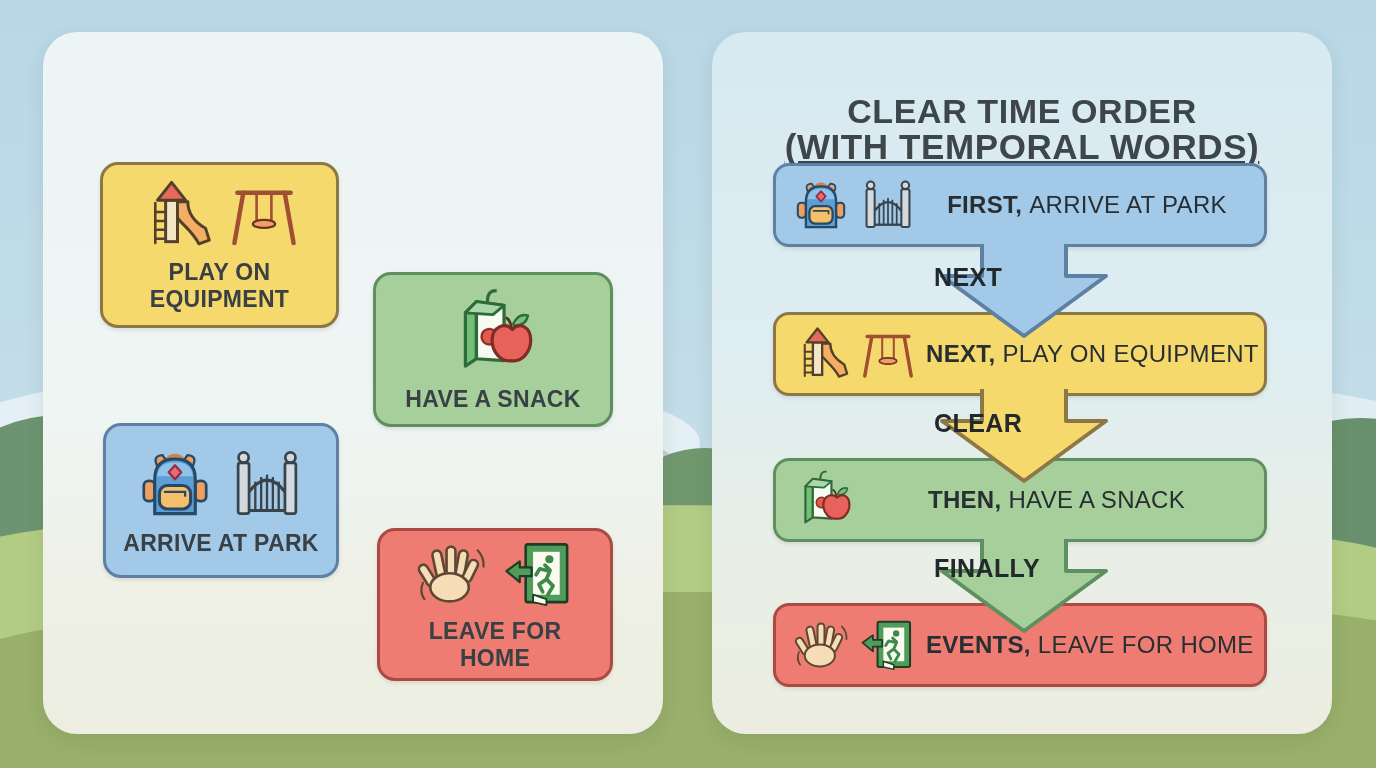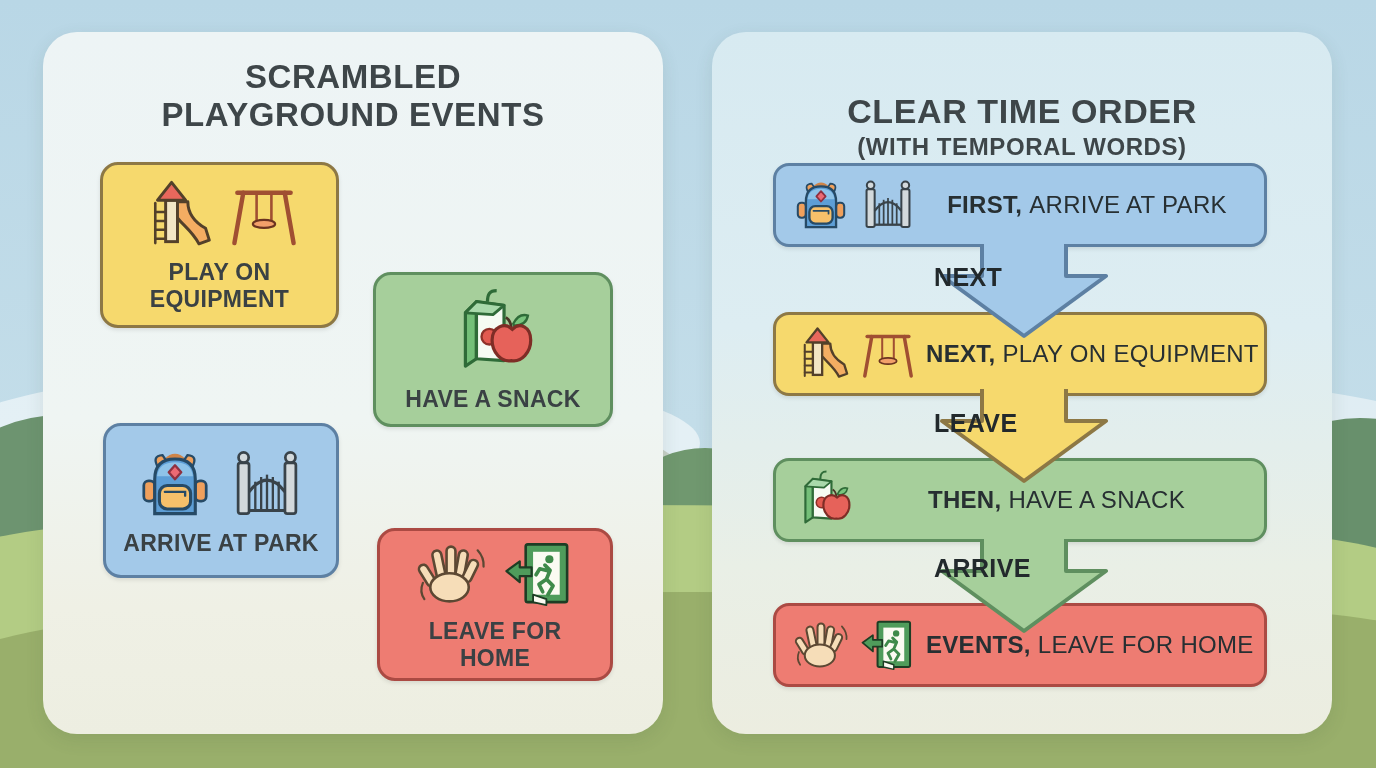--- a/index.html
+++ b/index.html
@@ -24,21 +24,21 @@
 
   
   .panel{position:absolute;top:32px;width:620px;height:702px;border-radius:34px;z-index:1;
          box-shadow:0 6px 18px rgba(60,85,60,.12);}
   .panel.left{left:43px;background:linear-gradient(180deg,#edf4f5 0%,#eff5f3 55%,#eff0e5 82%,#edeee1 100%);}
   .panel.right{left:712px;background:linear-gradient(180deg,#d7eaf1 0%,#ddedf2 42%,#e9efe6 76%,#ecede0 100%);}
   .panel-title{position:absolute;top:26px;left:0;width:100%;text-align:center;color:#3e4649;
                font-weight:700;letter-spacing:.6px;line-height:38px;}
   .panel.left  .t1,.panel.left .t2{font-size:33px;}
   .panel.right .t1{font-size:34px;margin-top:34px;}
-  .panel.right .t2{font-size:24px;line-height:34px;}
+  .panel.right .t2{font-size:35px;line-height:34px;text-decoration:underline;}
 
   
   .card{position:absolute;border:3px solid;border-radius:18px;display:flex;flex-direction:column;
         align-items:center;justify-content:center;gap:7px;box-shadow:0 2px 4px rgba(0,0,0,.10);}
   .pos-play  {left:57px; top:130px;width:233px;height:160px;}
   .pos-snack {left:330px;top:240px;width:234px;height:149px;}
   .pos-arrive{left:60px; top:391px;width:230px;height:149px;}
   .pos-leave {left:334px;top:496px;width:230px;height:147px;}
   .icons{display:flex;align-items:flex-end;gap:14px;}
   .card-label{font-size:23px;font-weight:600;color:#3a4144;text-align:center;line-height:27px;
@@ -177,24 +177,20 @@
         <rect x="42" y="20" width="36" height="58" fill="#fbfbf2"></rect>
         <circle cx="64" cy="30" r="5.5" fill="#3f8a4a"></circle>
         <path d="M58,38 L65,45 L60,57 L69,66 L62,78 M60,57 L50,64 L55,74 M63,46 L51,43 L46,51" fill="none" stroke="#3f8a4a" stroke-width="5" stroke-linecap="round" stroke-linejoin="round"></path>
         <polygon points="6,46 24,33 24,41 40,41 40,53 24,53 24,61" fill="#4f9c5b" stroke="#1d3d24" stroke-width="3" stroke-linejoin="round"></polygon>
         <polygon points="42,78 60,84 60,92 42,88" fill="#fbfbf2" stroke="#1d3d24" stroke-width="2.5" stroke-linejoin="round"></polygon>
       </symbol>
     </defs>
   </svg>
 
   <section class="panel left">
-    <div class="panel-title">
-      <div class="t1">SCRAMBLED</div>
-      <div class="t2">PLAYGROUND EVENTS</div>
-    </div>
 
     <div class="card pos-play" style="background-color: rgb(246, 217, 109); border-color: rgb(141, 120, 69);">
       <div class="icons">
         <svg class="ic ic-74">
             <use href="#sym-slide" xlink:href="#sym-slide"></use>
           </svg>
         <svg class="ic ic-74">
             <use href="#sym-swing" xlink:href="#sym-swing"></use>
           </svg>
       </div>
@@ -287,20 +283,20 @@
     </div>
 
     <svg class="arrow a-1" viewBox="0 0 180 96">
       <path d="M48,0 L48,32 L8,32 L90,92 L172,32 L132,32 L132,0" stroke-width="4" stroke-linejoin="round" style="fill: rgb(163, 201, 233); stroke: rgb(93, 128, 163);"></path>
     </svg>
     <div class="conn-label cl-1">NEXT</div>
 
     <svg class="arrow a-2" viewBox="0 0 180 96">
       <path d="M48,0 L48,32 L8,32 L90,92 L172,32 L132,32 L132,0" stroke-width="4" stroke-linejoin="round" style="fill: rgb(246, 217, 109); stroke: rgb(141, 120, 69);"></path>
     </svg>
-    <div class="conn-label cl-2">LEAVE</div>
+    <div class="conn-label cl-2">CLEAR</div>
 
     <svg class="arrow a-3" viewBox="0 0 180 96">
       <path d="M48,0 L48,32 L8,32 L90,92 L172,32 L132,32 L132,0" stroke-width="4" stroke-linejoin="round" style="fill: rgb(166, 207, 155); stroke: rgb(95, 143, 95);"></path>
     </svg>
-    <div class="conn-label cl-3">ARRIVE</div>
+    <div class="conn-label cl-3">FINALLY</div>
   </section>
 </div>
 
 </body></html>

